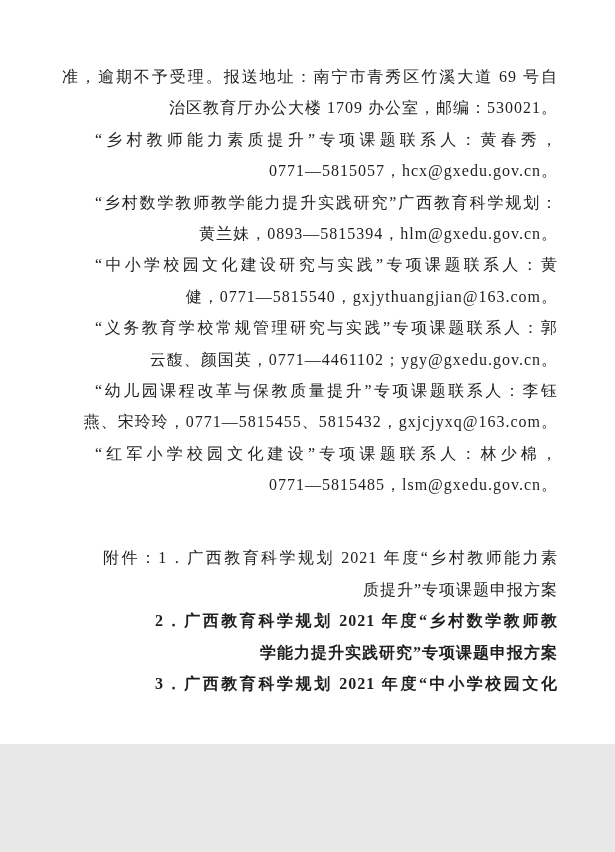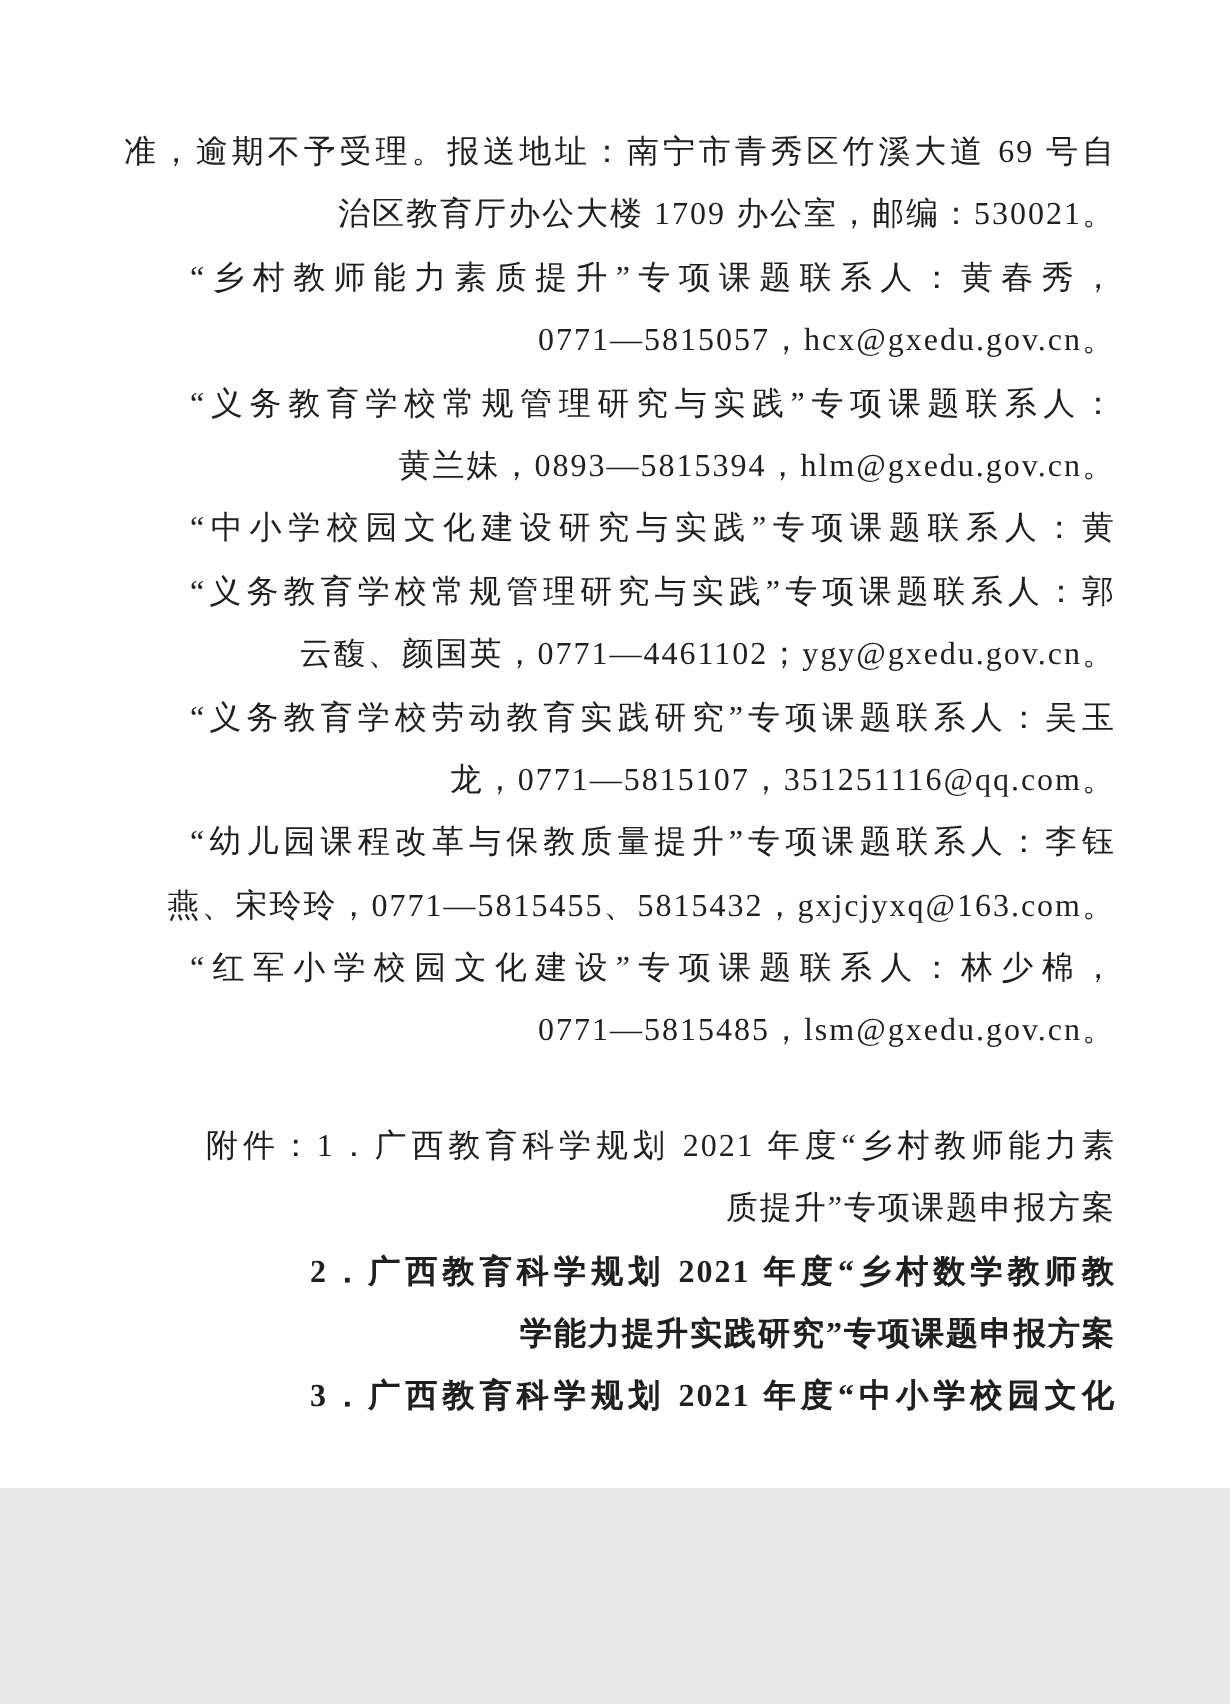--- a/index.html
+++ b/index.html
@@ -30,21 +30,21 @@
   }
   
   .j {
     white-space: normal;
     text-align: justify;
     text-align-last: justify;
   }
   
   .ind { text-indent: 33px; }
   
-  .att { margin-top: 26px; }
+  .att { margin-top: 42px; }
   .pad-label { padding-left: 41px; }
   .pad-num   { padding-left: 93px; font-weight: bold; }
   .pad-cont1 { padding-left: 133px; }
   .pad-cont2 { padding-left: 108px; font-weight: bold; }
   .page-num {
     position: absolute;
     top: 773px;
     right: 64px;
     height: 22px;
     line-height: 22px;
@@ -64,37 +64,34 @@
       <div class="ln j">准，逾期不予受理。报送地址：南宁市青秀区竹溪大道 69 号自</div>
       <div class="ln">治区教育厅办公大楼 1709 办公室，邮编：530021。</div>
     </div>
 
     <div>
       <div class="ln j ind">“乡村教师能力素质提升”专项课题联系人：黄春秀，</div>
       <div class="ln">0771—5815057，hcx@gxedu.gov.cn。</div>
     </div>
 
     <div>
-      <div class="ln j ind">“义务教育学校常规管理研究与实践”专项课题联系人：</div>
+      <div class="ln j ind">“乡村数学教师教学能力提升实践研究”广西教育科学规划：</div>
       <div class="ln">黄兰妹，0893—5815394，hlm@gxedu.gov.cn。</div>
     </div>
 
     <div>
       <div class="ln j ind">“中小学校园文化建设研究与实践”专项课题联系人：黄</div>
+      <div class="ln">健，0771—5815540，gxjythuangjian@163.com。</div>
     </div>
 
     <div>
       <div class="ln j ind">“义务教育学校常规管理研究与实践”专项课题联系人：郭</div>
       <div class="ln">云馥、颜国英，0771—4461102；ygy@gxedu.gov.cn。</div>
     </div>
 
-    <div>
-      <div class="ln j ind">“义务教育学校劳动教育实践研究”专项课题联系人：吴玉</div>
-      <div class="ln">龙，0771—5815107，351251116@qq.com。</div>
-    </div>
 
     <div>
       <div class="ln j ind">“幼儿园课程改革与保教质量提升”专项课题联系人：李钰</div>
       <div class="ln">燕、宋玲玲，0771—5815455、5815432，gxjcjyxq@163.com。</div>
     </div>
 
     <div>
       <div class="ln j ind">“红军小学校园文化建设”专项课题联系人：林少棉，</div>
       <div class="ln">0771—5815485，lsm@gxedu.gov.cn。</div>
     </div>

